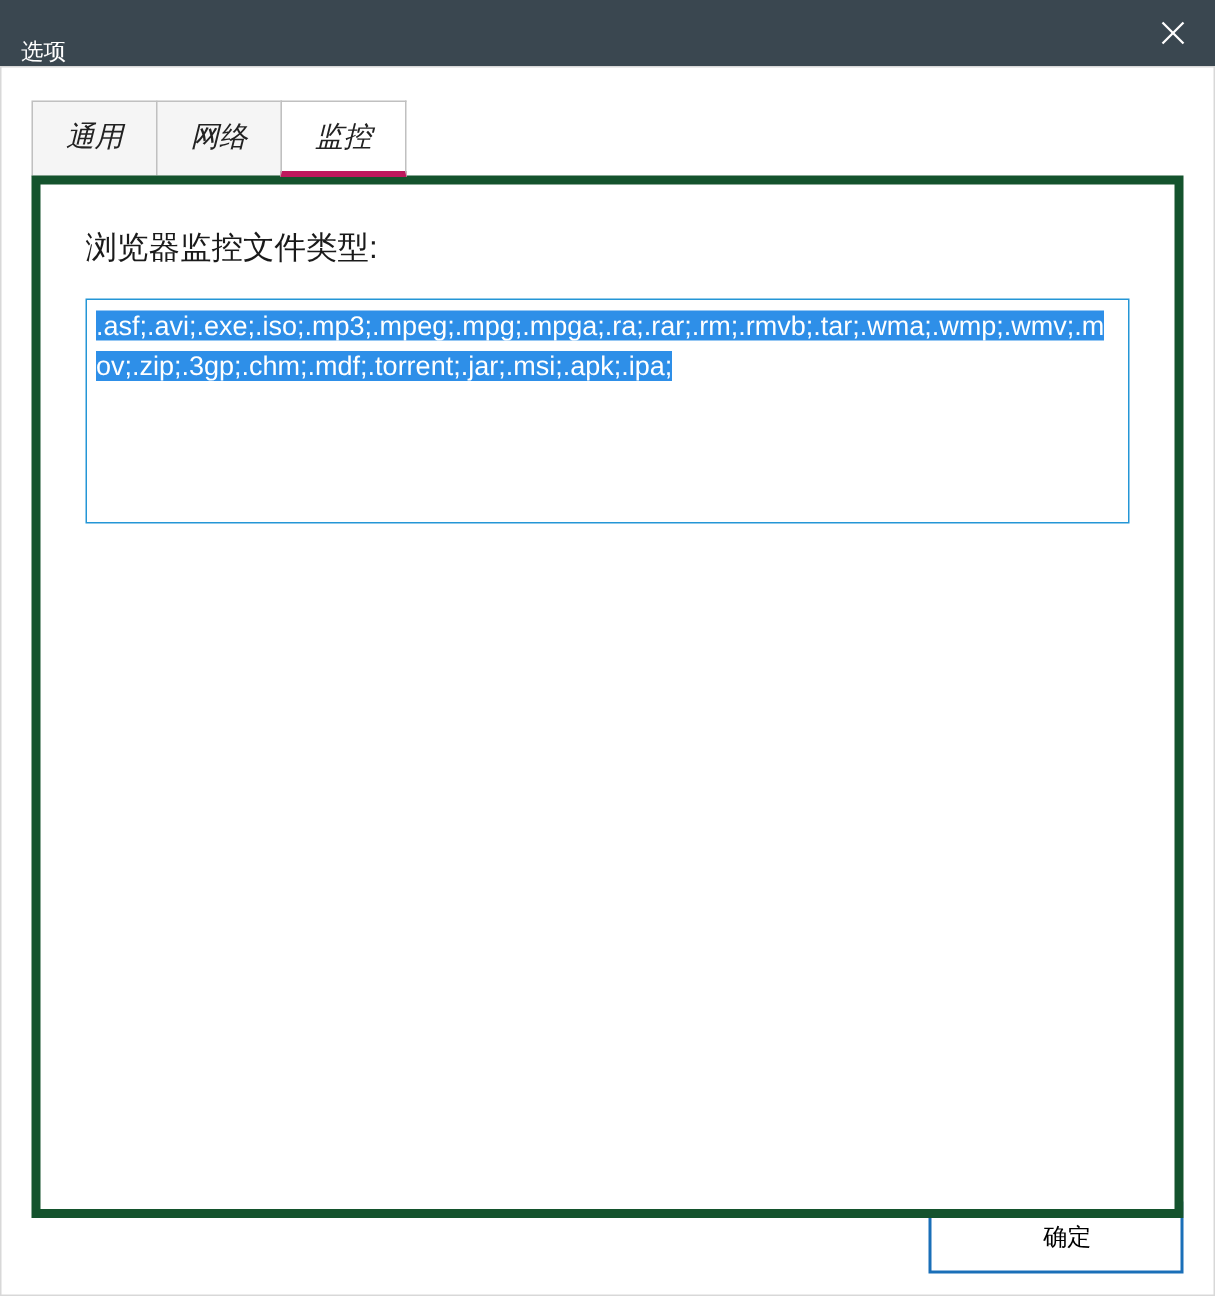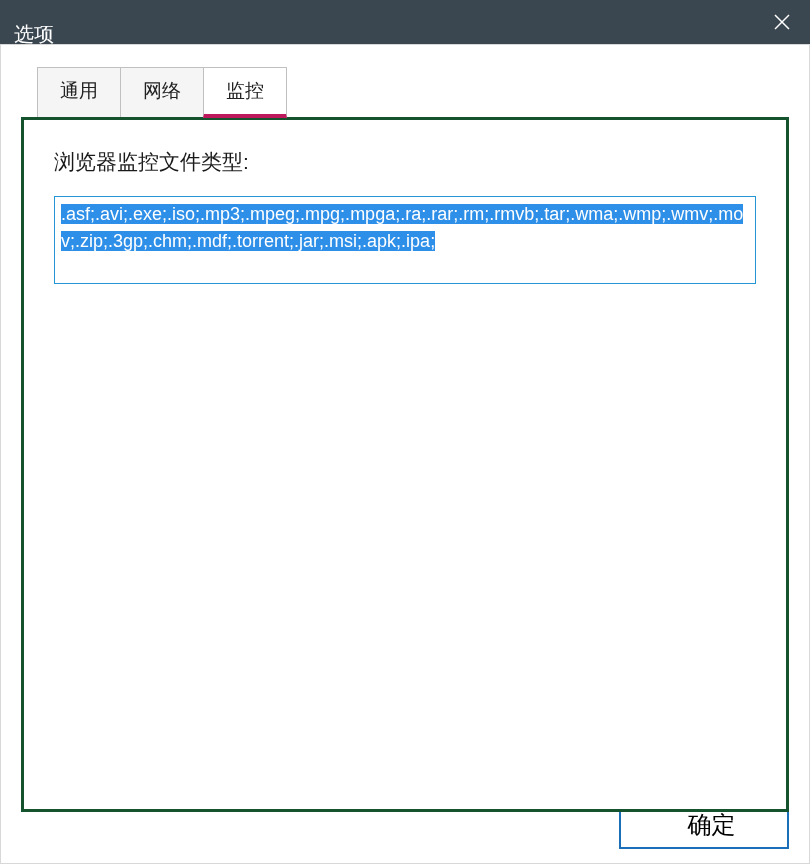--- a/index.html
+++ b/index.html
@@ -17,77 +17,78 @@
     .titlebar {
       background: #3a4750;
       color: #ffffff;
       height: 44px;
       display: flex;
       align-items: center;
       justify-content: space-between;
       padding-left: 14px;
     }
     .titlebar-title {
-      font-size: 20px;
+      font-size: 15px;
       margin-top: 24px;
     }
     .close-btn {
       width: 56px;
       height: 44px;
       display: flex;
       align-items: center;
       justify-content: center;
       color: #ffffff;
       font-size: 22px;
       cursor: pointer;
     }
     .dialog-body {
       background: #ffffff;
       height: 820px;
       position: relative;
       border: 1px solid #d8d8d8;
     }
     .tabs {
       display: flex;
-      margin: 22px 0 0 36px;
+      margin: 22px 0 0 20px;
       position: relative;
+      font-style: italic;
     }
     .tab {
       padding: 10px 22px;
       border: 1px solid #c0c0c0;
       background: #f5f5f5;
       font-size: 19px;
       cursor: pointer;
       margin-right: -1px;
       position: relative;
       color: #222;
     }
     .tab.active {
       background: #ffffff;
       border-bottom: 4px solid #be185d;
       z-index: 2;
     }
     .tab-content {
-      border: 3px solid #14532d;
+      border: 6px solid #14532d;
       margin: -1px 20px 0 20px;
       background: #ffffff;
       height: 695px;
       padding: 28px 30px;
       position: relative;
       z-index: 1;
     }
     .field-label {
       font-size: 21px;
       color: #1a1a1a;
       margin-bottom: 20px;
     }
     .textarea-wrap {
       border: 1px solid #2496d6;
       width: 100%;
-      height: 88px;
+      height: 150px;
       padding: 4px 6px;
       background: #ffffff;
     }
     .textarea-content {
       font-size: 18px;
       line-height: 1.5;
       word-break: break-all;
       color: #ffffff;
       background: #2e8fe8;
       display: inline;
@@ -98,21 +99,21 @@
       bottom: 14px;
       right: 20px;
       display: flex;
       gap: 14px;
     }
     .btn {
       width: 170px;
       height: 48px;
       border: 1px solid #a8a8a8;
       background: #f0f0f0;
-      font-size: 24px;
+      font-size: 16px;
       cursor: pointer;
       display: flex;
       align-items: center;
       justify-content: center;
       font-family: inherit;
       padding-left: 15px;
     }
     .btn.primary {
       border: 2px solid #1a6fb8;
       background: #ffffff;

